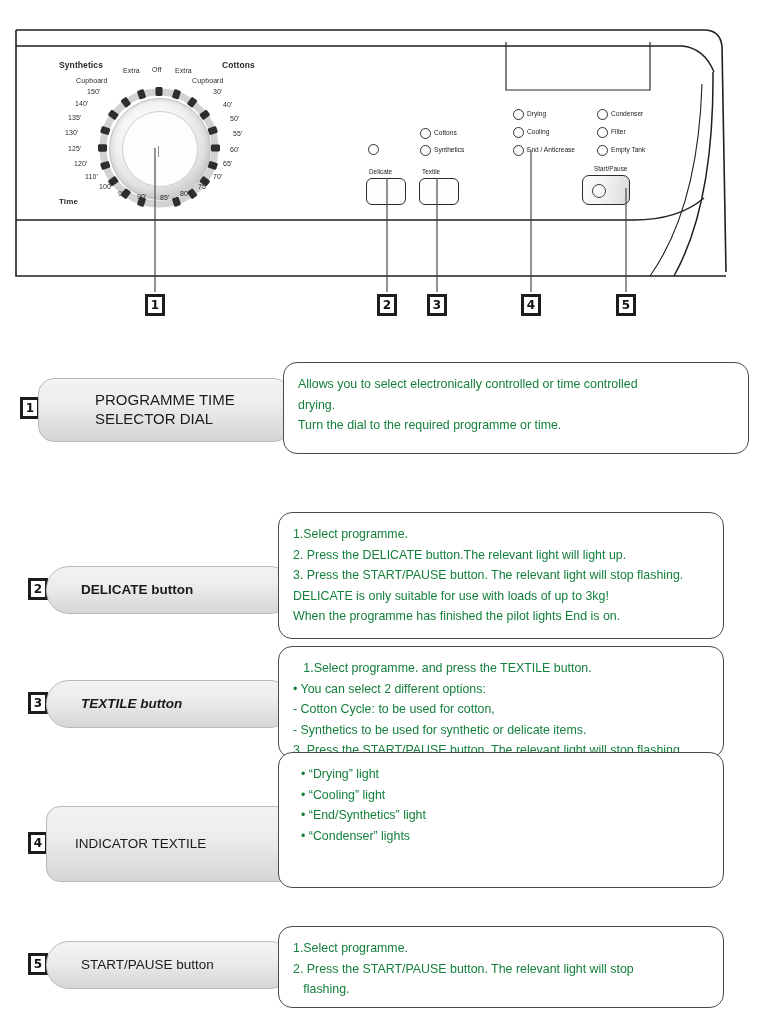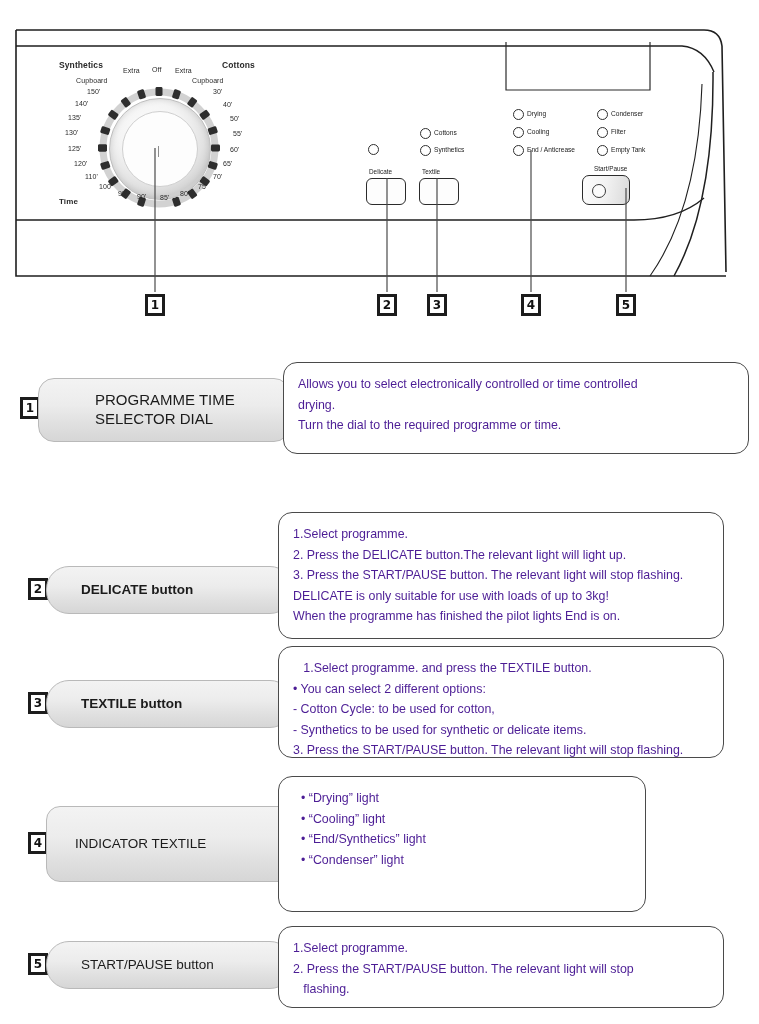--- a/index.html
+++ b/index.html
@@ -77,21 +77,21 @@
     padding-left:34px;font-size:13.5px;color:#1b1b1b;line-height:1.25;
   }
   .pill.two span{font-size:15px;}
   .pill.big{height:76px;border-radius:14px;}
   .pill.big span{padding-left:28px;}
   .bubble{
     position:absolute;border:1.3px solid #4a4a4a;border-radius:14px;background:#fff;
     box-sizing:border-box;
   }
   .bubble p{
-    margin:0;font-size:12.4px;line-height:20.5px;color:#4c1d95;white-space:nowrap;
+    margin:0;font-size:12.4px;line-height:20.5px;color:#15803d;white-space:nowrap;
   }
   .bubble .inner{padding:11px 0 0 14px;}
 </style>
 </head>
 <body>
 
 <div id="panel">
 
   <svg class="panel-svg" width="718" height="250" viewBox="0 0 718 250">
 
@@ -303,46 +303,46 @@
       <p>When the programme has finished the pilot lights End is on.</p>
     </div>
   </div>
 </div>
 
 <div class="row">
   <div class="numchip" style="left:28px;top:692px;">
       <i>3</i>
     </div>
   <div class="pill" style="left:46px;top:680px;width:245px;">
-    <span style="font-weight:bold;">TEXTILE button</span>
+    <span style="font-weight:bold;font-style:italic;">TEXTILE button</span>
   </div>
   <div class="bubble" style="left:278px;top:646px;width:446px;height:112px;">
     <div class="inner">
       <p style="white-space:pre">   1.Select programme. and press the TEXTILE button.</p>
       <p>• You can select 2 different options:</p>
       <p>- Cotton Cycle: to be used for cotton,</p>
       <p>- Synthetics to be used for synthetic or delicate items.</p>
       <p>3. Press the START/PAUSE button. The relevant light will stop flashing.</p>
     </div>
   </div>
 </div>
 
 <div class="row">
   <div class="numchip" style="left:28px;top:832px;">
       <i>4</i>
     </div>
   <div class="pill big" style="left:46px;top:806px;width:245px;height:74px;border-radius:14px;">
     <span>INDICATOR TEXTILE</span>
   </div>
-  <div class="bubble" style="left:278px;top:776px;width:368px;height:136px;">
+  <div class="bubble" style="left:278px;top:752px;width:446px;height:136px;">
     <div class="inner" style="padding-left:22px;">
       <p>• “Drying” light</p>
       <p>• “Cooling” light</p>
       <p>• “End/Synthetics” light</p>
-      <p> • “Condenser” light</p>
+      <p> • “Condenser” lights</p>
     </div>
   </div>
 </div>
 
 <div class="row">
   <div class="numchip" style="left:28px;top:953px;">
       <i>5</i>
     </div>
   <div class="pill" style="left:46px;top:941px;width:245px;">
     <span>START/PAUSE button</span>

